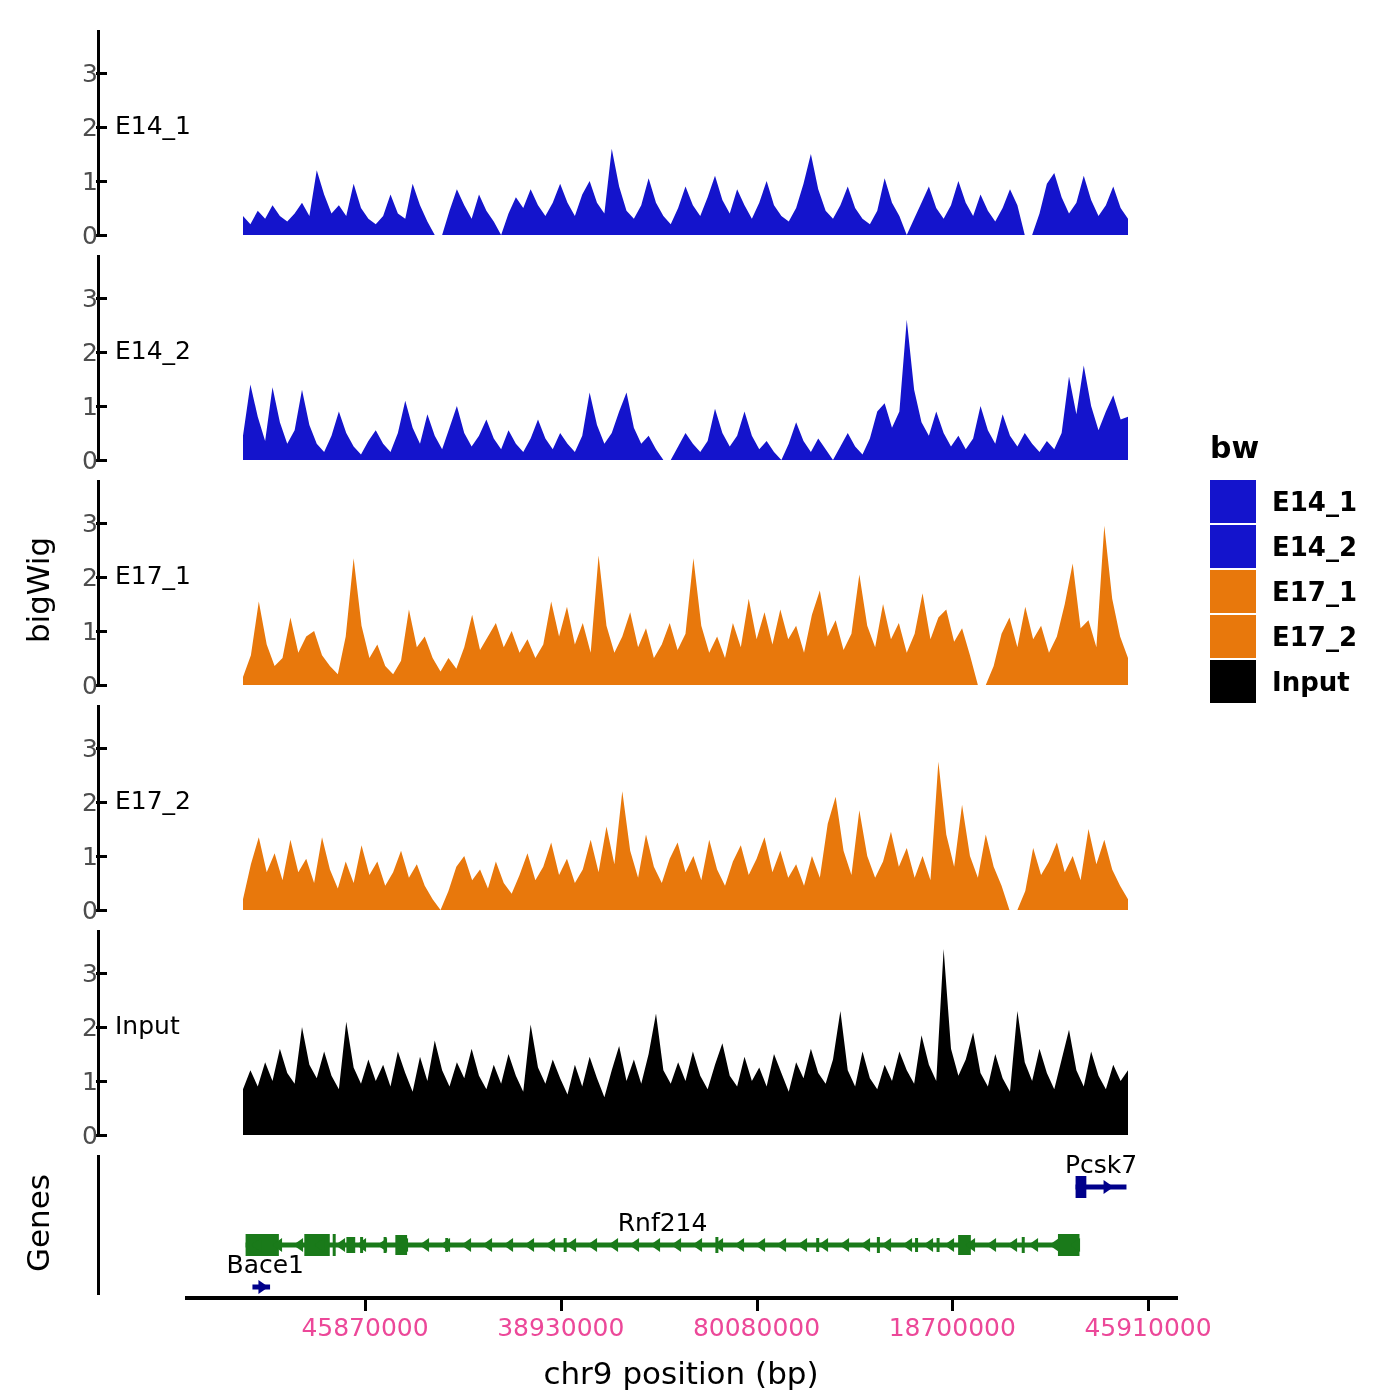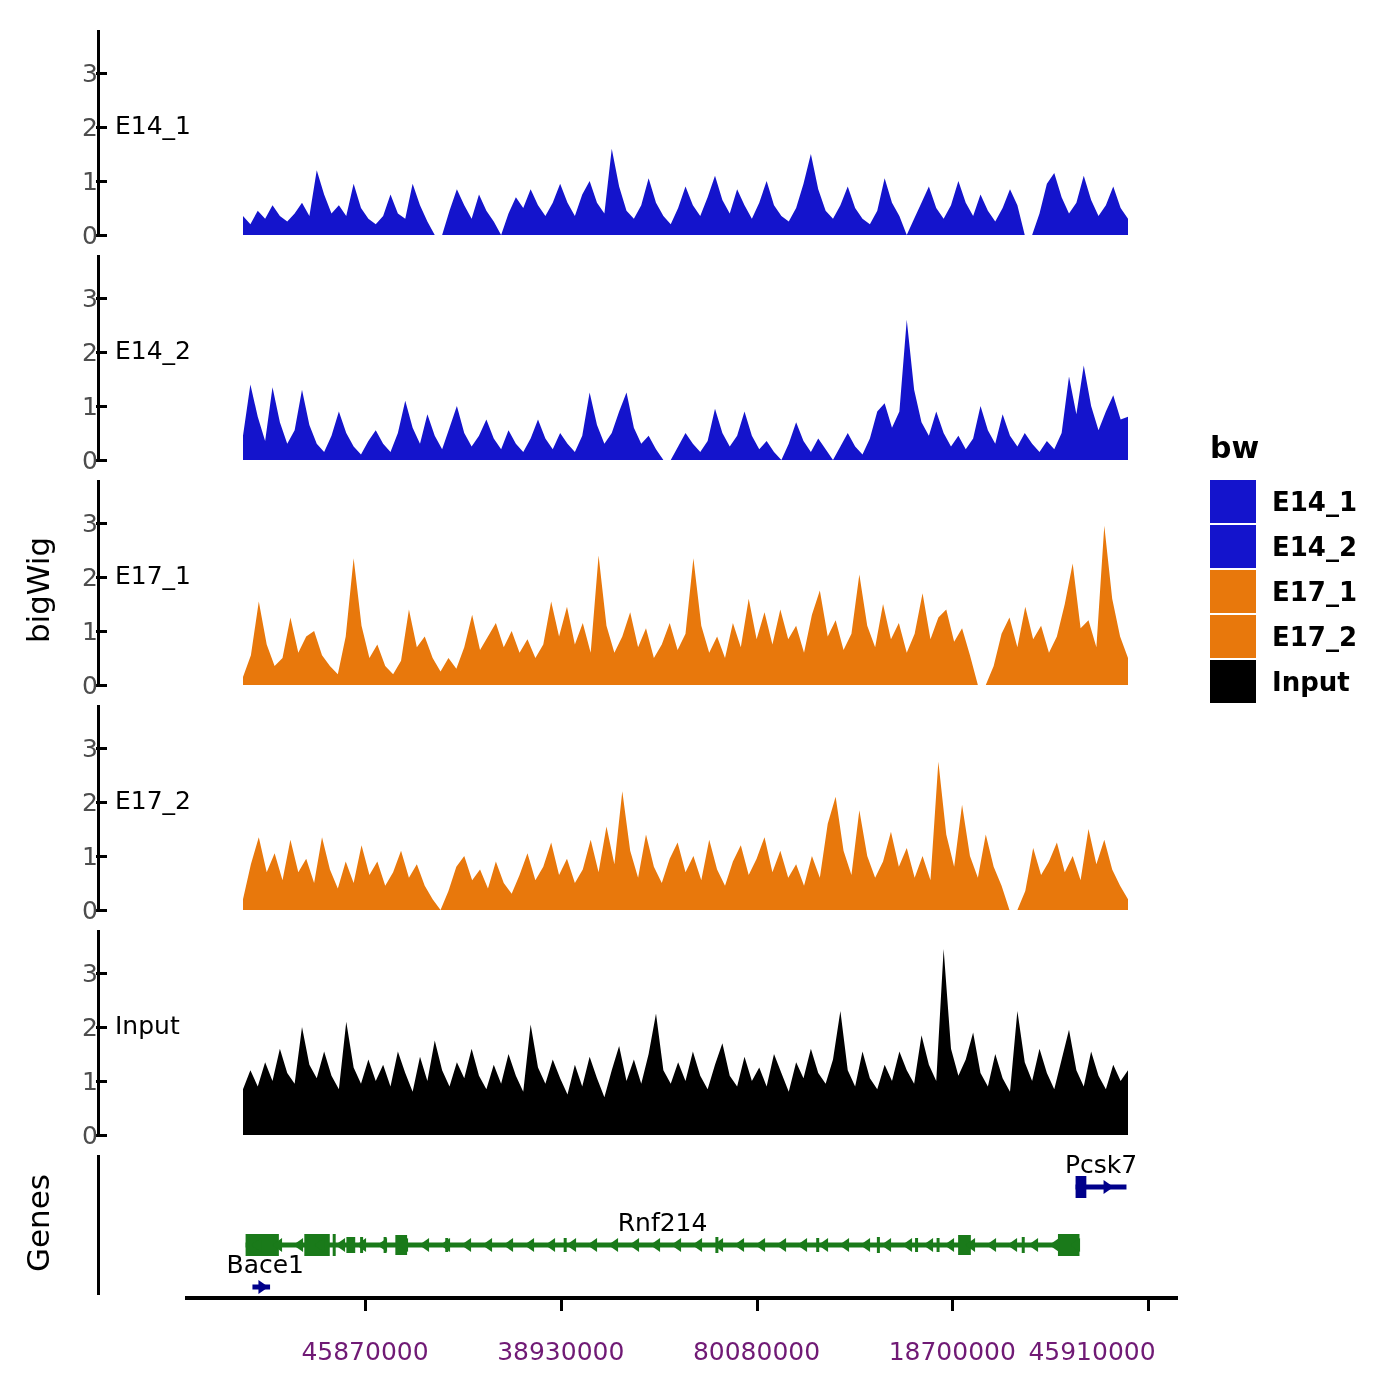--- a/index.html
+++ b/index.html
@@ -34,22 +34,22 @@
   .plotarea svg{display:block;}
 
   
   .genes-axis{position:absolute;width:3px;background:#000;}
   .gene-svg{position:absolute;}
 
   
   .xaxis-line{position:absolute;height:4px;background:#000;}
   .xtick{position:absolute;width:3px;height:11px;background:#000;}
   .xticklabel{
-    position:absolute;font-size:25px;color:#701a75;
-    transform:translateX(-50%);white-space:nowrap;margin-top:24px;
+    position:absolute;font-size:25px;color:#ec4899;
+    transform:translateX(-50%);white-space:nowrap;
   }
   .xaxis-title{
     position:absolute;width:100%;text-align:center;font-size:31px;color:#000;
   }
 
   
   .legend{position:absolute;font-weight:bold;}
   .legend-title{font-size:30px;color:#000;margin-bottom:14px;}
   .legend-row{display:flex;align-items:center;height:45px;}
   .legend-swatch{width:46px;height:43px;margin-right:16px;}
@@ -243,22 +243,25 @@
   <div id="xticks">
       <div class="xtick" style="left: 364px; top: 1300px;"></div>
       <div class="xticklabel" style="left: 365px; top: 1313px;">45870000</div>
       <div class="xtick" style="left: 559.75px; top: 1300px;"></div>
       <div class="xticklabel" style="left: 560.75px; top: 1313px;">38930000</div>
       <div class="xtick" style="left: 755.5px; top: 1300px;"></div>
       <div class="xticklabel" style="left: 756.5px; top: 1313px;">80080000</div>
       <div class="xtick" style="left: 951.25px; top: 1300px;"></div>
       <div class="xticklabel" style="left: 952.25px; top: 1313px;">18700000</div>
       <div class="xtick" style="left: 1147px; top: 1300px;"></div>
-      <div class="xticklabel" style="left: 1092px; top: 1313px;">45910000</div>
+      <div class="xticklabel" style="left: 1148px; top: 1313px;">45910000</div>
     </div>
+  <div class="xaxis-title" id="xaxis-title" style="top: 1355px; left: 0px; width: 1362px;">
+    <span>chr9 position (bp)</span>
+  </div>
 
   <div class="legend" style="left:1210px;top:430px;">
     <div class="legend-title">bw</div>
     <div id="legend-rows">
         <div class="legend-row">
           <div class="legend-swatch" style="background: rgb(20, 20, 204);"></div>
           <div class="legend-text">E14_1</div>
         </div>
         <div class="legend-row">
           <div class="legend-swatch" style="background: rgb(20, 20, 204);"></div>

